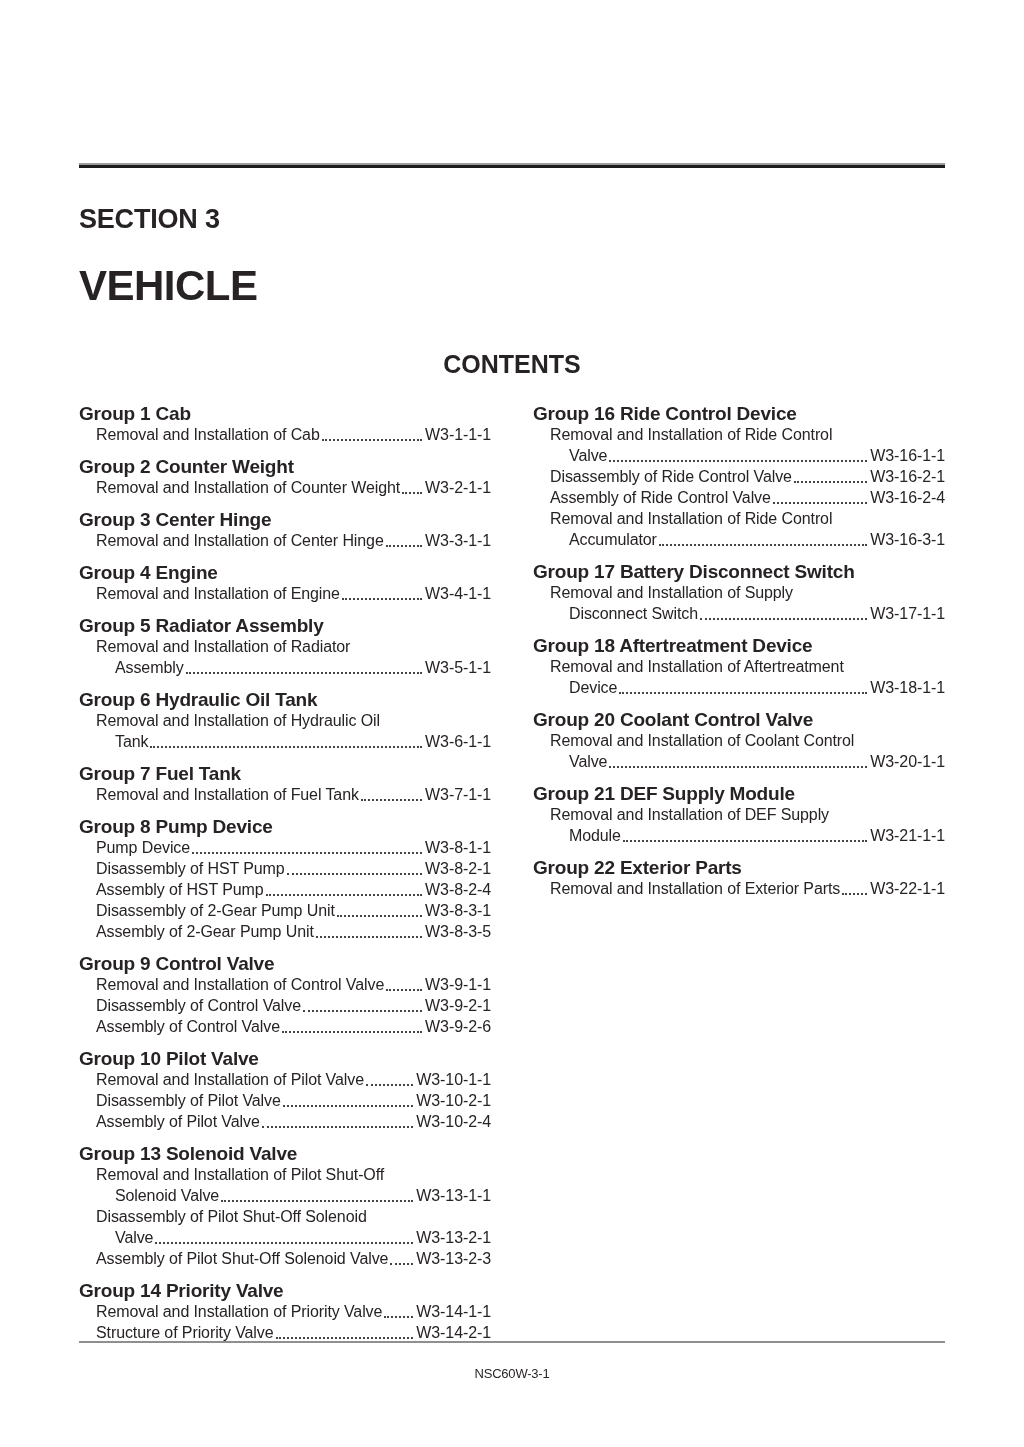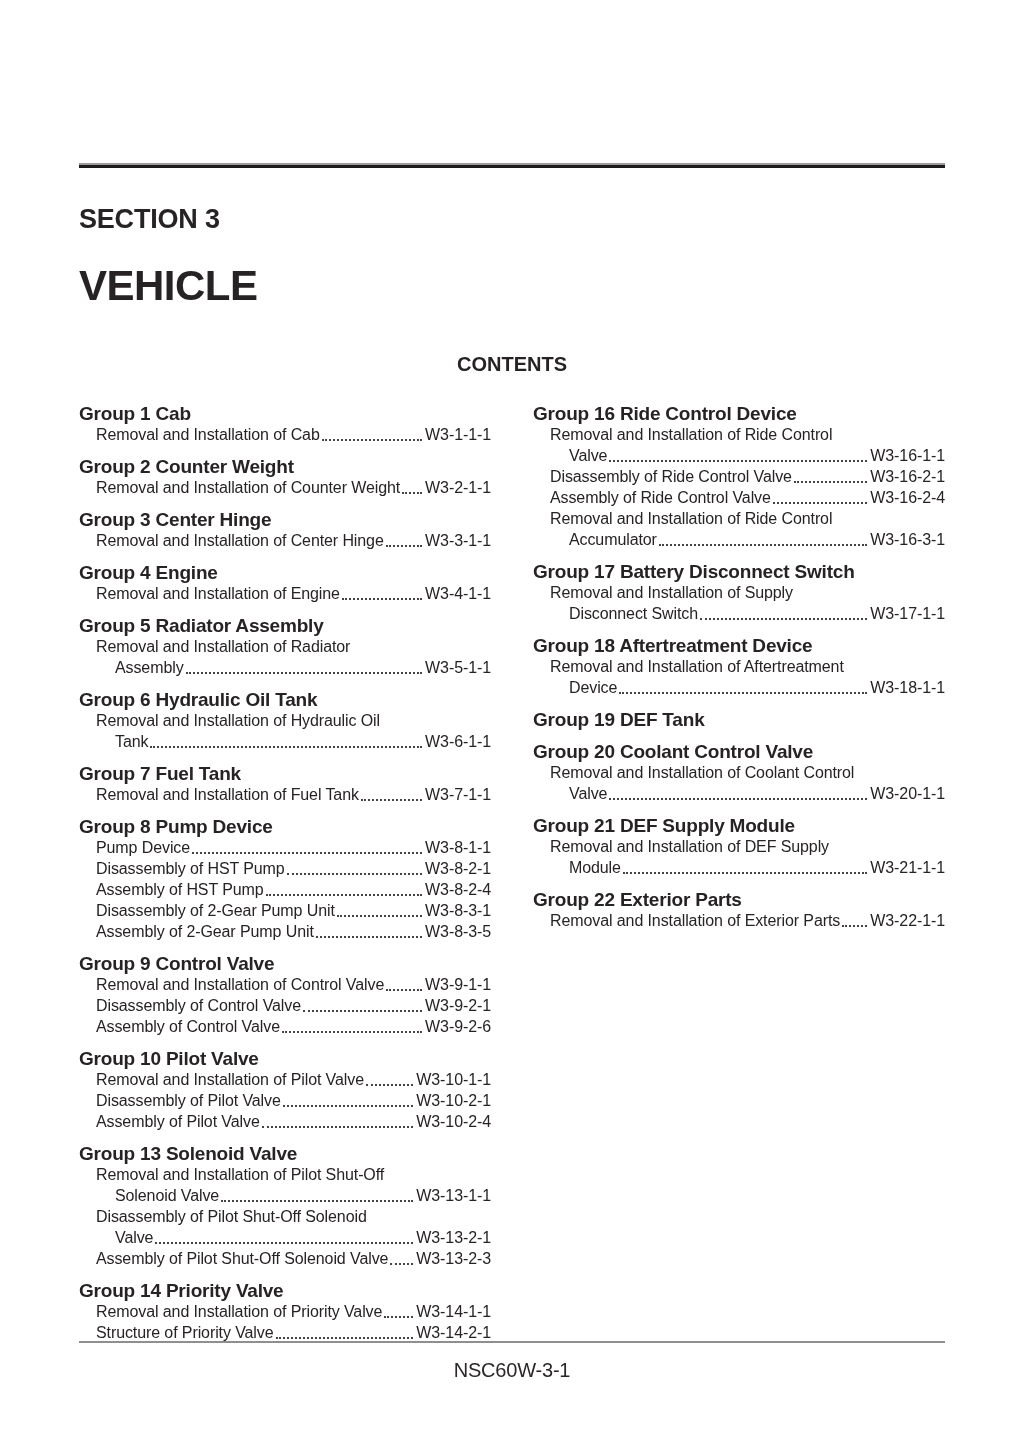--- a/index.html
+++ b/index.html
@@ -31,21 +31,21 @@
   .doc-title {
     margin-top: 28px;
     font-size: 42px;
     font-weight: 700;
     line-height: 46px;
     letter-spacing: -0.5px;
   }
   .contents-heading {
     margin-top: 42px;
     text-align: center;
-    font-size: 20px;
+    font-size: 25px;
     font-weight: 700;
     line-height: 26px;
   }
 
   .toc { display: flex; gap: 42px; margin-top: 26px; }
   .toc-column { flex: 1 1 0; min-width: 0; }
 
   .toc-group { margin-bottom: 11px; }
   .group-title {
     font-size: 19px;
@@ -70,23 +70,23 @@
     flex: 1 1 auto;
     min-width: 8px;
     border-bottom: 2px dotted #474344;
     margin: 0 3px 4px 2px;
   }
   .entry-page { flex: 0 0 auto; }
 
   .footer { position: absolute; left: 79px; right: 79px; top: 1341px; }
   .footer-rule { border-top: 2px solid #8f8f8f; }
   .footer-code {
-    margin-top: 16px;
+    margin-top: 23px;
     text-align: center;
-    font-size: 20px;
+    font-size: 13px;
     letter-spacing: -0.2px;
     color: #2b2728;
   }
 </style>
 </head>
 <body>
 
 <div class="page">
   <div class="top-rule"></div>
   <div class="section-label">SECTION 3</div>
@@ -289,21 +289,20 @@
         <div class="toc-group">
           <div class="group-title">Group 18 Aftertreatment Device</div>
           <div class="entry-row">Removal and Installation of Aftertreatment</div>
           <div class="entry-row cont">
             <span class="entry-label">Device</span>
             <span class="leader"></span>
             <span class="entry-page">W3-18-1-1</span>
           </div>
         </div>
         <div class="toc-group">
-          <div class="group-title">Group 19 DEF Tank</div>
         </div>
         <div class="toc-group">
           <div class="group-title">Group 20 Coolant Control Valve</div>
           <div class="entry-row">Removal and Installation of Coolant Control</div>
           <div class="entry-row cont">
             <span class="entry-label">Valve</span>
             <span class="leader"></span>
             <span class="entry-page">W3-20-1-1</span>
           </div>
         </div>

